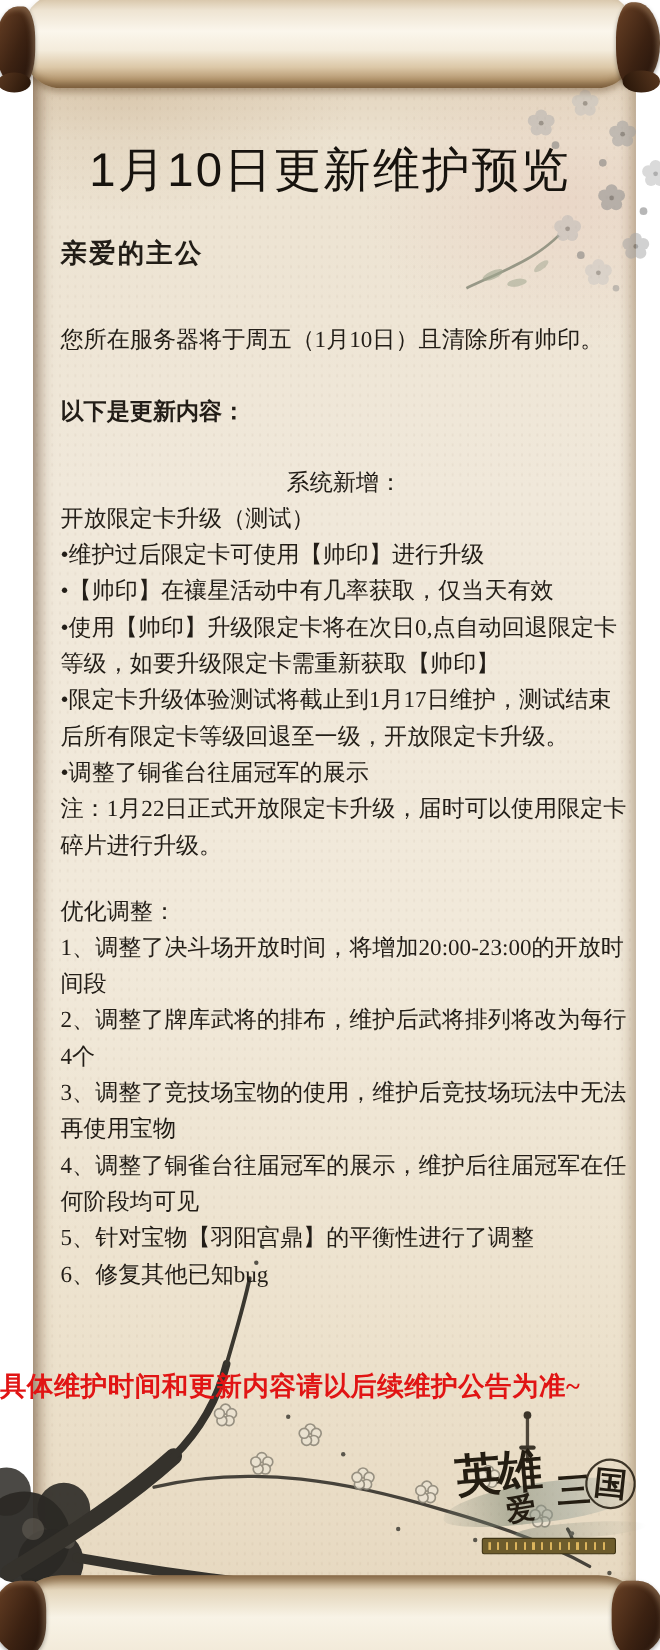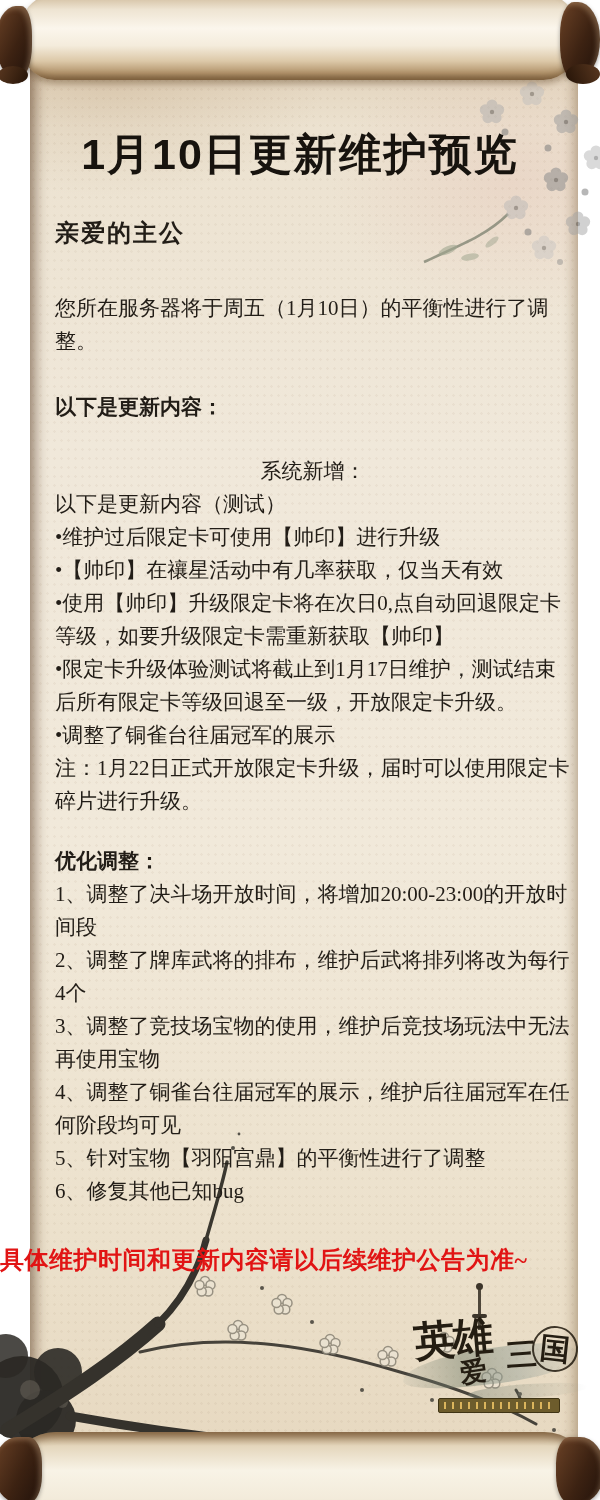--- a/index.html
+++ b/index.html
@@ -40,30 +40,30 @@
     background:linear-gradient(to bottom,#a98c66 0%,#e4d6bc 20%,#f8f3e6 55%,#f2ead9 100%);
     box-shadow:inset 0 5px 7px rgba(90,60,30,.45);}
   .knob-bl{left:-6px;top:1437px;width:48px;height:66px;border-radius:50% 28% 28% 50%/46% 40% 42% 48%;}
   .knob-br{left:556px;top:1437px;width:48px;height:66px;border-radius:28% 50% 50% 28%/40% 46% 48% 42%;}
 
   
   .ink{position:absolute;left:0;top:0;z-index:2;pointer-events:none;}
 
   
   .page-title{position:absolute;top:126px;left:0;width:100%;z-index:3;text-align:center;
-    font-family:"Liberation Sans","DejaVu Sans",sans-serif;font-weight:700;font-size:43px;
+    font-family:"Liberation Sans","DejaVu Sans",sans-serif;font-weight:400;font-size:43px;
     letter-spacing:2px;color:#17130e;}
   .content{position:absolute;left:55px;top:218px;width:516px;z-index:3;
     font-size:21px;line-height:33px;color:#221d17;}
   .content p{margin:0;}
-  .greeting{font-size:24px;font-weight:700;line-height:30px;letter-spacing:2px;}
+  .greeting{font-size:24px;font-weight:700;line-height:30px;letter-spacing:2px;font-family:Liberation Mono, monospace;}
   .intro{margin-top:44px !important;}
   .lead{margin-top:33px !important;font-weight:bold;}
   .sec-head{margin-top:31px !important;text-align:center;}
-  .opt-head{margin-top:27px !important;font-weight:bold;}
+  .opt-head{margin-top:27px !important;}
   .notice{position:absolute;top:1244px;left:0;width:100%;z-index:3;text-align:left;
     font-size:24px;font-weight:700;letter-spacing:.5px;color:#e11414;}
 
   
   .logo{position:absolute;left:408px;top:1292px;width:184px;height:138px;z-index:3;
     font-family:"Liberation Serif","DejaVu Serif",serif;color:#241d12;}
   .logo-swash{position:absolute;left:-6px;top:56px;width:178px;height:36px;opacity:.5;
     background:linear-gradient(90deg,rgba(130,140,131,.2),#76816f 35%,#9aa49b 65%,rgba(150,160,150,.1));
     border-radius:60% 40% 50% 50%/70% 50% 60% 40%;transform:rotate(-7deg);}
   .logo-swash2{position:absolute;left:60px;top:92px;width:120px;height:14px;opacity:.45;
@@ -248,25 +248,25 @@
   <div class="knob knob-tl"></div>
   <div class="knob knob-tr"></div>
   <div class="bottom-roller"></div>
   <div class="knob knob-bl"></div>
   <div class="knob knob-br"></div>
 
   <div class="page-title">1月10日更新维护预览</div>
 
   <div class="content">
     <p class="greeting">亲爱的主公</p>
-    <p class="intro">您所在服务器将于周五（1月10日）的平衡性进行了调整。</p>
+    <p class="intro">您所在服务器将于周五（1月10日）且清除所有帅印。</p>
     <p class="lead">以下是更新内容：</p>
 
     <p class="sec-head">系统新增：</p>
-    <p>以下是更新内容（测试）</p>
+    <p>开放限定卡升级（测试）</p>
     <p>•维护过后限定卡可使用【帅印】进行升级</p>
     <p>•【帅印】在禳星活动中有几率获取，仅当天有效</p>
     <p>•使用【帅印】升级限定卡将在次日0,点自动回退限定卡等级，如要升级限定卡需重新获取【帅印】</p>
     <p>•限定卡升级体验测试将截止到1月17日维护，测试结束后所有限定卡等级回退至一级，开放限定卡升级。</p>
     <p>•调整了铜雀台往届冠军的展示</p>
     <p>注：1月22日正式开放限定卡升级，届时可以使用限定卡碎片进行升级。</p>
 
     <p class="opt-head">优化调整：</p>
     <p>1、调整了决斗场开放时间，将增加20:00-23:00的开放时间段</p>
     <p>2、调整了牌库武将的排布，维护后武将排列将改为每行4个</p>

